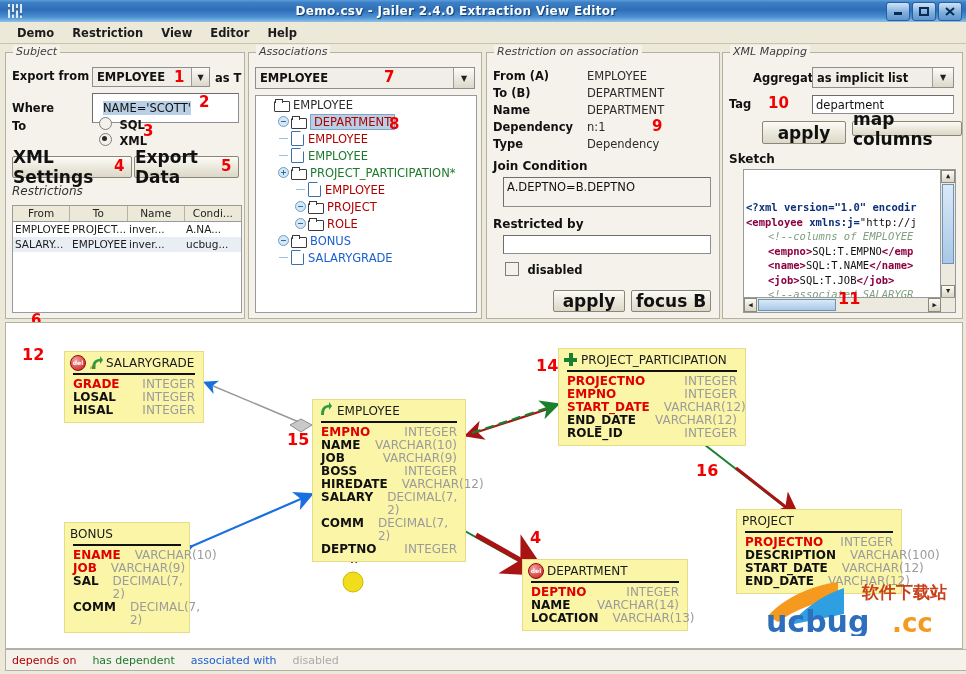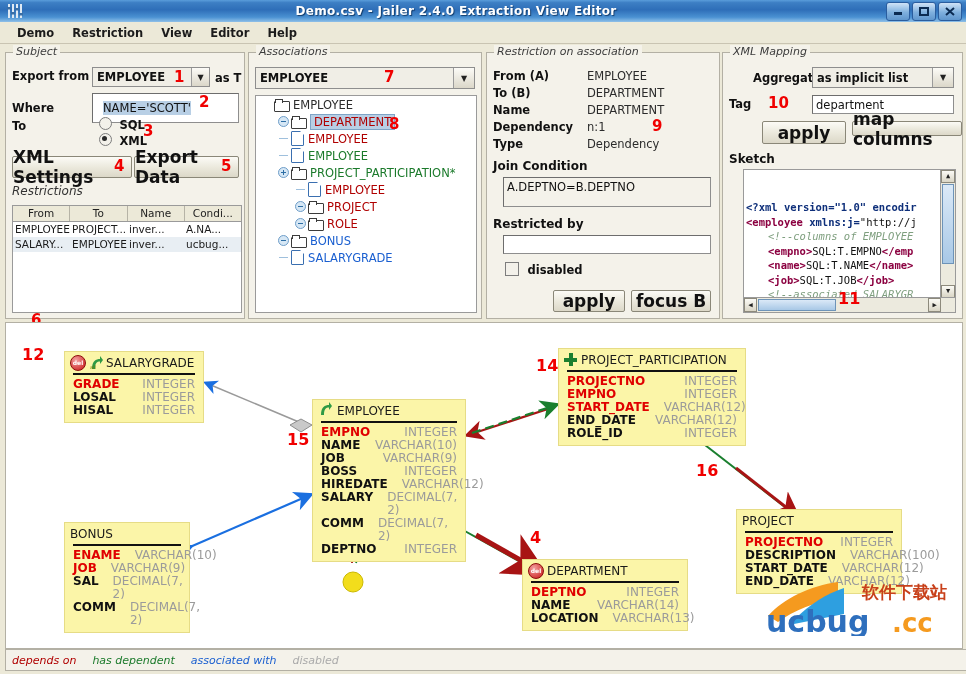--- a/index.html
+++ b/index.html
@@ -139,21 +139,21 @@
   .icn-all{width:14px;height:14px;margin-right:3px;position:relative;}
   .icn-plus{width:13px;height:13px;margin-right:4px;position:relative;}
   .icn-plus::before,.icn-plus::after{content:"";position:absolute;background:#1a7f2e;}
   .icn-plus::before{left:4.5px;top:0;width:4px;height:13px;}
   .icn-plus::after{left:0;top:4.5px;width:13px;height:4px;}
 
   .legend{
     position:absolute;left:5px;top:649px;width:956px;height:20px;
     background:#f4f2ea;border:1px solid #b3b0a4;display:flex;align-items:center;padding-left:6px;gap:16px;
   }
-  .legend span{font-size:11px;font-style:italic;}
+  .legend span{font-size:11px;}
 
   .wm{position:absolute;right:8px;bottom:12px;width:190px;height:56px;}
 </style>
 </head>
 <body>
 
 <div id="app">
 
   <div class="titlebar">
     <div class="tb-icon">

